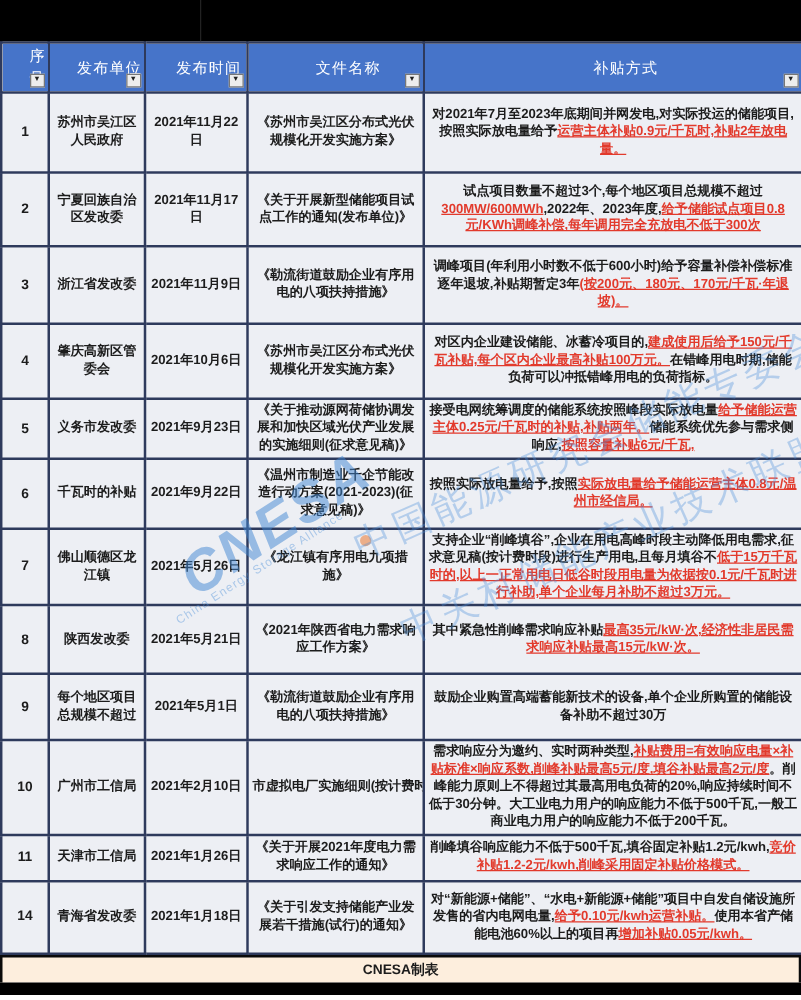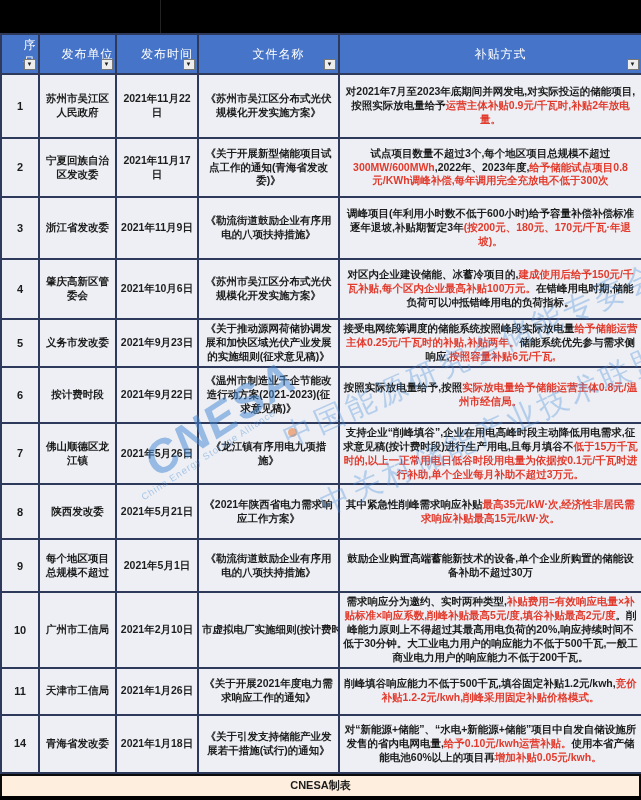--- a/index.html
+++ b/index.html
@@ -31,21 +31,21 @@
     width:12px; height:11px; background:#ededed;
     border:1px solid #777; color:#222;
     font-size:6px; line-height:9px; text-align:center;
     cursor:pointer;
   }
   td{
     background:#edeff4; color:#1c1c1c;
     font-size:10.5px; font-weight:bold; line-height:1.32;
     padding:2px 3px;
   }
-  td .red{ color:var(--accent-red,#e23a2c); }
+  td .red{ color:var(--accent-red,#e23a2c);text-decoration:underline; }
   td.c-no{ font-size:11px; }
   td.c-doc.clip{ white-space:nowrap; }
   .footer-row{
     width:641px; height:22px; background:var(--footer-bg,#fdeedd);
     border-left:2px solid #0a0a0a; border-right:2px solid #0a0a0a;
     border-top:2px solid #0a0a0a;
     display:flex; align-items:center; justify-content:center;
     font-size:11px; font-weight:bold; color:#1c1c1c;
   }
   .bottom-bar{ width:641px; height:10px; background:#000; }
@@ -106,21 +106,21 @@
         <td class="c-no">1</td>
         <td class="c-agency">苏州市吴江区人民政府</td>
         <td class="c-date">2021年11月22日</td>
         <td class="c-doc">《苏州市吴江区分布式光伏规模化开发实施方案》</td>
         <td class="c-subsidy"><span>对2021年7月至2023年底期间并网发电,对实际投运的储能项目,按照实际放电量给予</span><span class="red">运营主体补贴0.9元/千瓦时,补贴2年放电量。</span></td>
       </tr>
       <tr style="height:59px">
         <td class="c-no">2</td>
         <td class="c-agency">宁夏回族自治区发改委</td>
         <td class="c-date">2021年11月17日</td>
-        <td class="c-doc">《关于开展新型储能项目试点工作的通知(青海省发改委)》</td>
+        <td class="c-doc">《关于开展新型储能项目试点工作的通知(发布单位)》</td>
         <td class="c-subsidy"><span>试点项目数量不超过3个,每个地区项目总规模不超过</span><span class="red">300MW/600MWh</span><span>,2022年、2023年度,</span><span class="red">给予储能试点项目0.8元/KWh调峰补偿,每年调用完全充放电不低于300次</span></td>
       </tr>
       <tr style="height:62px">
         <td class="c-no">3</td>
         <td class="c-agency">浙江省发改委</td>
         <td class="c-date">2021年11月9日</td>
         <td class="c-doc">《勒流街道鼓励企业有序用电的八项扶持措施》</td>
         <td class="c-subsidy"><span>调峰项目(年利用小时数不低于600小时)给予容量补偿补偿标准逐年退坡,补贴期暂定3年</span><span class="red">(按200元、180元、170元/千瓦·年退坡)。</span></td>
       </tr>
       <tr style="height:60px">
@@ -132,21 +132,21 @@
       </tr>
       <tr style="height:48px">
         <td class="c-no">5</td>
         <td class="c-agency">义务市发改委</td>
         <td class="c-date">2021年9月23日</td>
         <td class="c-doc">《关于推动源网荷储协调发展和加快区域光伏产业发展的实施细则(征求意见稿)》</td>
         <td class="c-subsidy"><span>接受电网统筹调度的储能系统按照峰段实际放电量</span><span class="red">给予储能运营主体0.25元/千瓦时的补贴,补贴两年。</span><span>储能系统优先参与需求侧响应,</span><span class="red">按照容量补贴6元/千瓦,</span></td>
       </tr>
       <tr style="height:56px">
         <td class="c-no">6</td>
-        <td class="c-agency">按计费时段</td>
+        <td class="c-agency">千瓦时的补贴</td>
         <td class="c-date">2021年9月22日</td>
         <td class="c-doc">《温州市制造业千企节能改造行动方案(2021-2023)(征求意见稿)》</td>
         <td class="c-subsidy"><span>按照实际放电量给予,按照</span><span class="red">实际放电量给予储能运营主体0.8元/温州市经信局。</span></td>
       </tr>
       <tr style="height:60px">
         <td class="c-no">7</td>
         <td class="c-agency">佛山顺德区龙江镇</td>
         <td class="c-date">2021年5月26日</td>
         <td class="c-doc">《龙江镇有序用电九项措施》</td>
         <td class="c-subsidy"><span>支持企业“削峰填谷”,企业在用电高峰时段主动降低用电需求,征求意见稿(按计费时段)进行生产用电,且每月填谷不</span><span class="red">低于15万千瓦时的,以上一正常用电日低谷时段用电量为依据按0.1元/千瓦时进行补助,单个企业每月补助不超过3万元。</span></td>
@@ -165,21 +165,21 @@
         <td class="c-doc">《勒流街道鼓励企业有序用电的八项扶持措施》</td>
         <td class="c-subsidy"><span>鼓励企业购置高端蓄能新技术的设备,单个企业所购置的储能设备补助不超过30万</span></td>
       </tr>
       <tr style="height:75px">
         <td class="c-no">10</td>
         <td class="c-agency">广州市工信局</td>
         <td class="c-date">2021年2月10日</td>
         <td class="c-doc clip">市虚拟电厂实施细则(按计费时段</td>
         <td class="c-subsidy"><span>需求响应分为邀约、实时两种类型,</span><span class="red">补贴费用=有效响应电量×补贴标准×响应系数,削峰补贴最高5元/度,填谷补贴最高2元/度</span><span>。削峰能力原则上不得超过其最高用电负荷的20%,响应持续时间不低于30分钟。大工业电力用户的响应能力不低于500千瓦,一般工商业电力用户的响应能力不低于200千瓦。</span></td>
       </tr>
-      <tr style="height:47px">
+      <tr style="height:37px">
         <td class="c-no">11</td>
         <td class="c-agency">天津市工信局</td>
         <td class="c-date">2021年1月26日</td>
         <td class="c-doc">《关于开展2021年度电力需求响应工作的通知》</td>
         <td class="c-subsidy"><span>削峰填谷响应能力不低于500千瓦,填谷固定补贴1.2元/kwh,</span><span class="red">竞价补贴1.2-2元/kwh,削峰采用固定补贴价格模式。</span></td>
       </tr>
       <tr style="height:58px">
         <td class="c-no">14</td>
         <td class="c-agency">青海省发改委</td>
         <td class="c-date">2021年1月18日</td>

